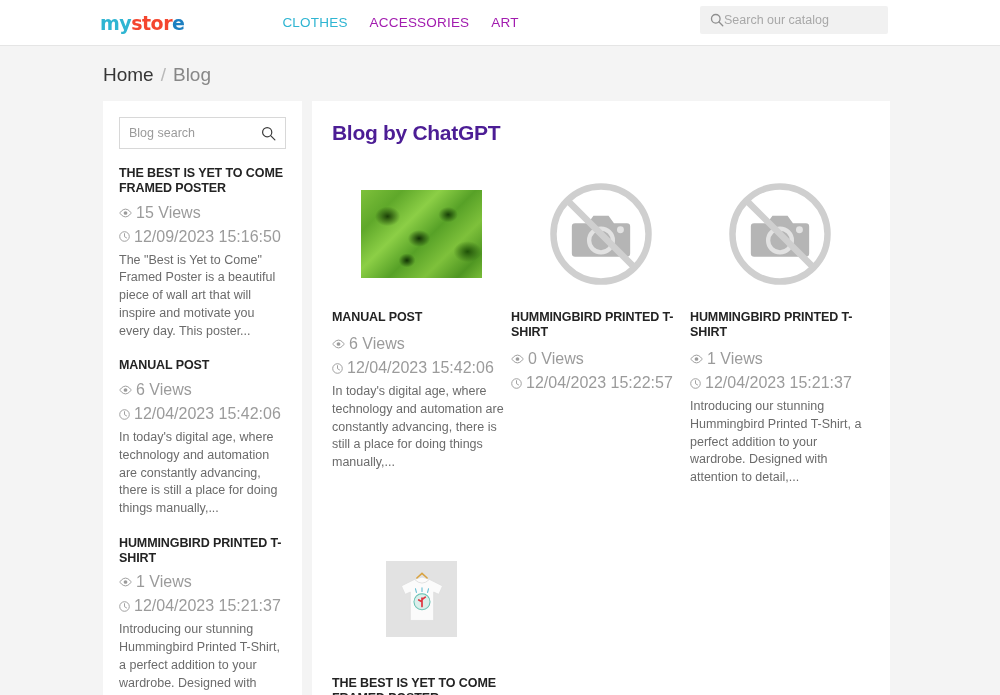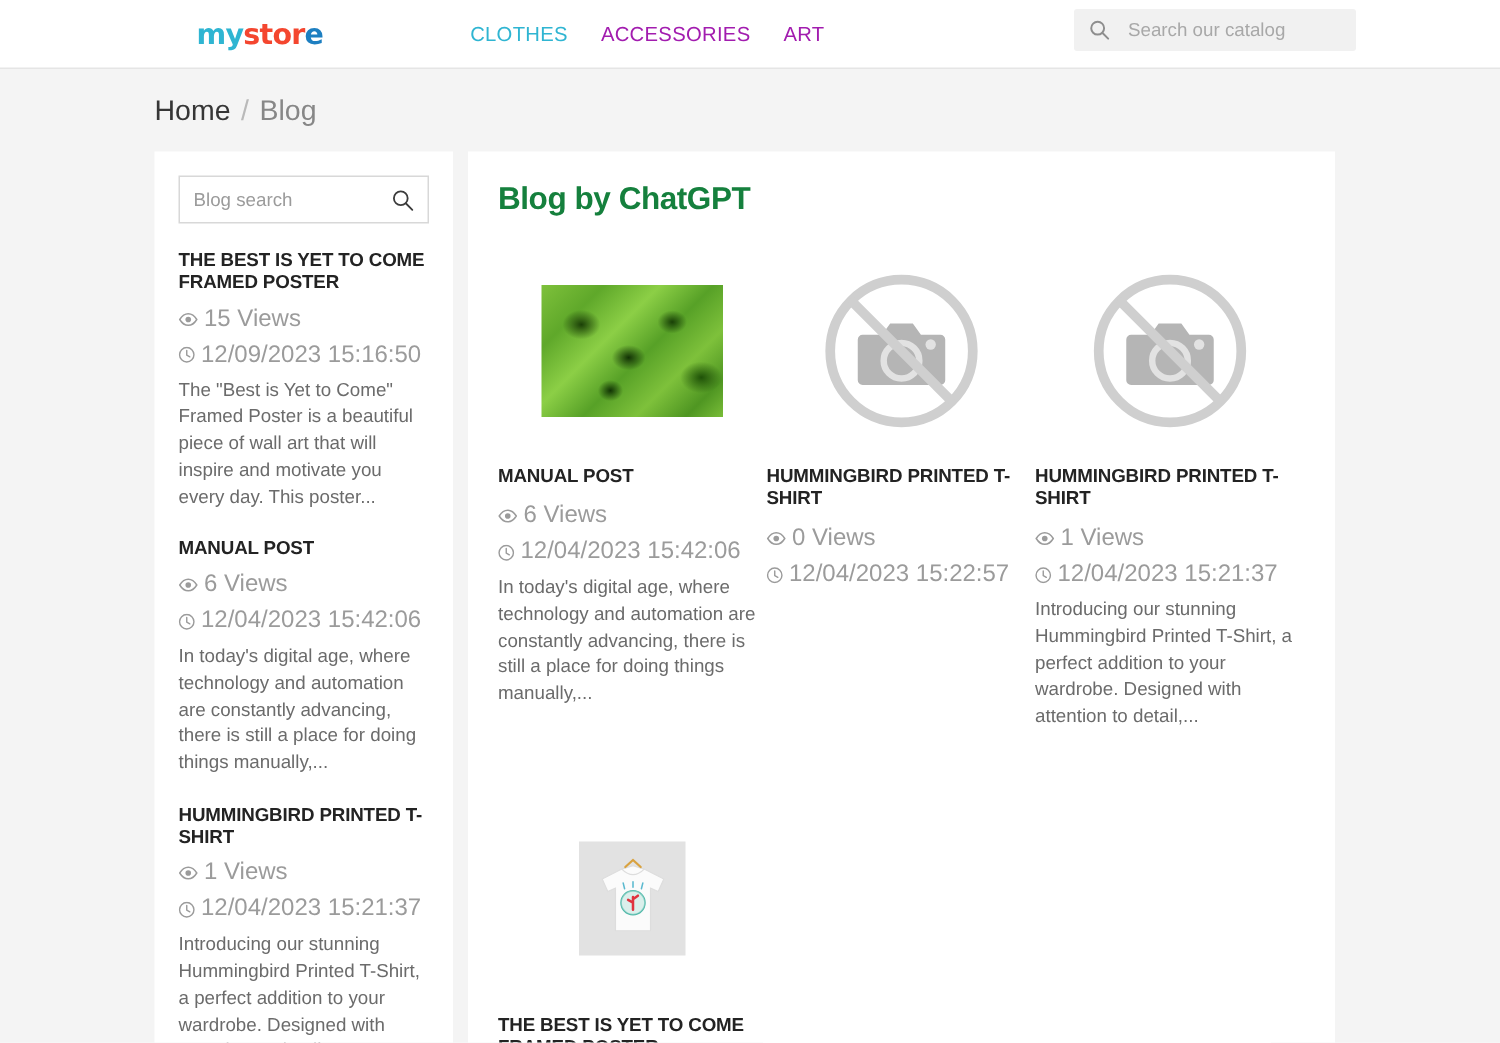--- a/index.html
+++ b/index.html
@@ -23,50 +23,50 @@
     position: relative;
   }
   .logo {
     font-family: "DejaVu Sans", sans-serif;
     font-size: 19px;
     font-weight: bold;
     letter-spacing: -0.5px;
     white-space: nowrap;
     user-select: none;
   }
-  .logo .c-blue { color: #2fb5d2; margin-left: 31px; }
+  .logo .c-blue { color: #2fb5d2; }
   .logo .c-red  { color: #f4462f; }
   .logo .c-dblue { color: #1d7fc1; }
 
   .topnav {
     display: flex;
     gap: 22px;
     margin-left: 98px;
   }
   .topnav a {
     font-size: 13.5px;
     letter-spacing: 0.2px;
     color: #a21caf;
     text-decoration: none;
     font-family: "Liberation Sans", sans-serif;
   }
   .topnav a.active { color: #2fb5d2; }
 
   .searchbox {
     position: absolute;
-    right: 96px;
+    right: 112px;
     top: 6px;
     width: 188px;
     height: 28px;
     background: #f1f1f1;
     border-radius: 2px;
     display: flex;
     align-items: center;
     padding: 0 10px;
-    gap: 12px;
+    gap: 0;
   }
   .searchbox .ph {
     font-size: 12.5px;
     color: #a8a8a8;
   }
 
   
   .breadcrumb {
     padding: 18px 0 0 103px;
     font-size: 19px;
@@ -135,21 +135,21 @@
   
   .main {
     width: 578px;
     background: #ffffff;
     padding: 18px 20px 22px 20px;
     min-height: 580px;
   }
   .main h1 {
     font-size: 21px;
     font-weight: bold;
-    color: #15803d;
+    color: #4c1d95;
     margin: 2px 0 26px 0;
     letter-spacing: -0.3px;
   }
   .grid {
     display: flex;
     flex-wrap: wrap;
   }
   .card { width: 179px; padding-right: 0; }
   .card + .card { margin-left: 0; }
   .card-thumb {

